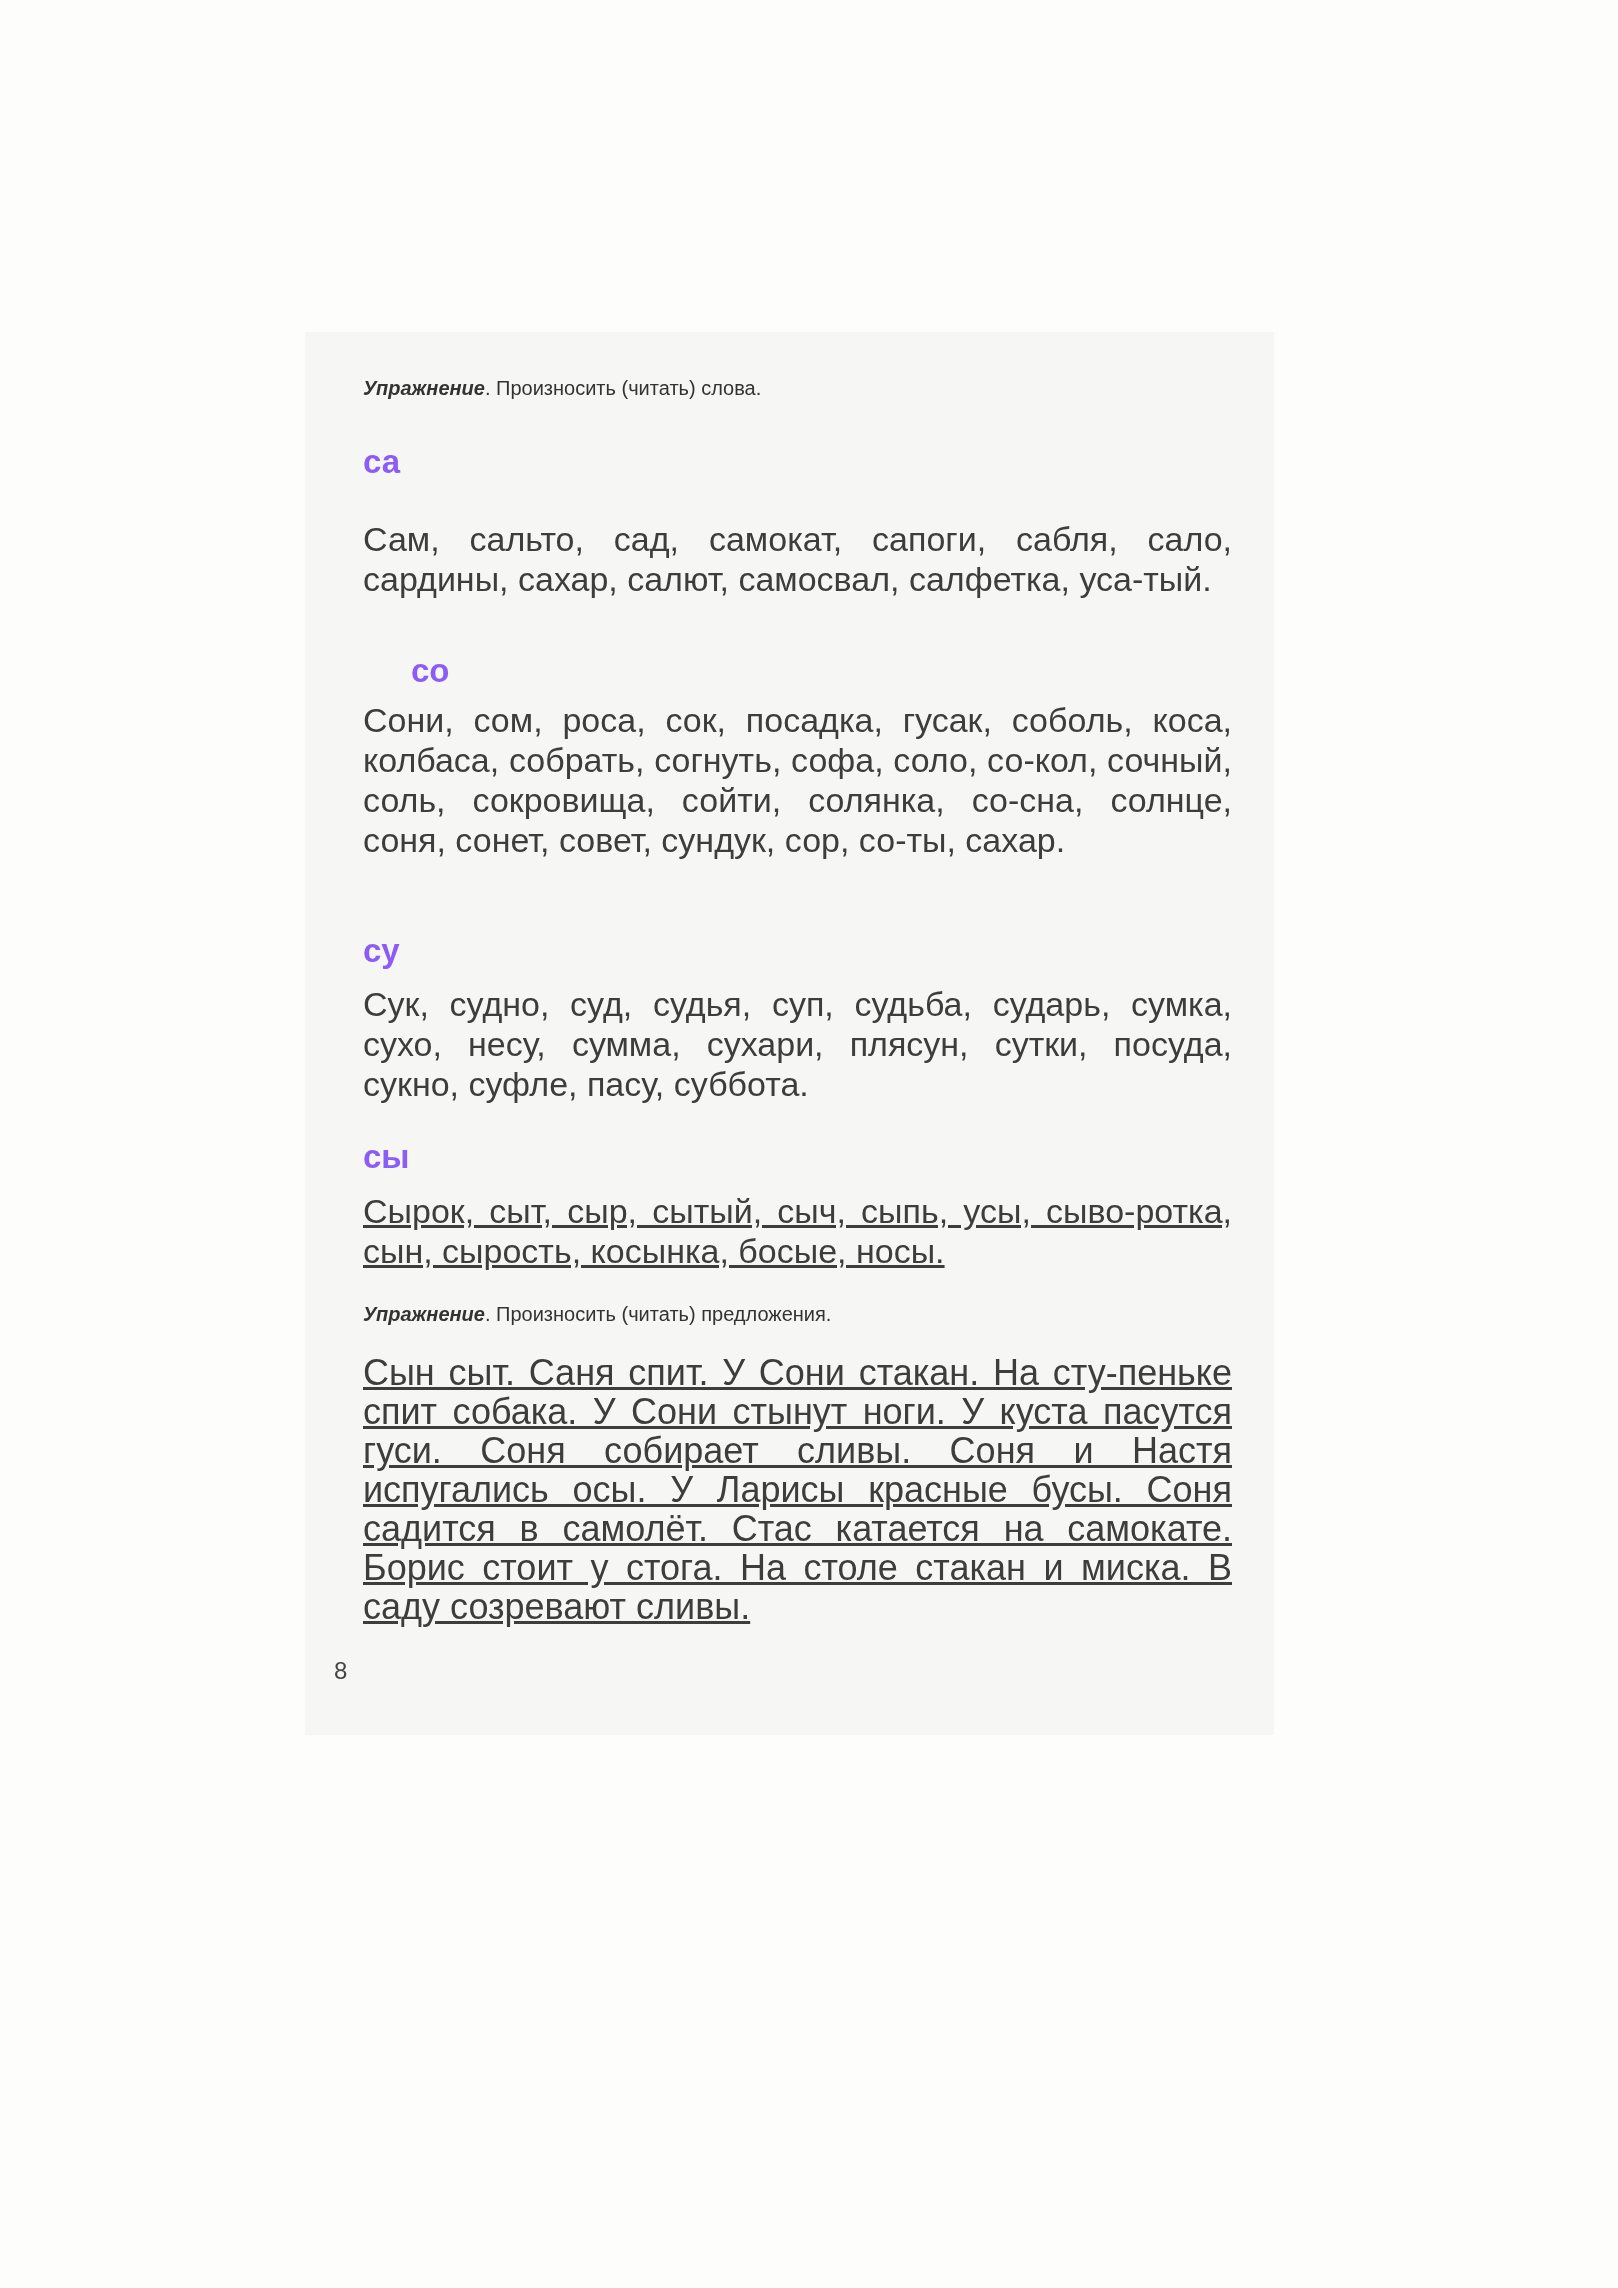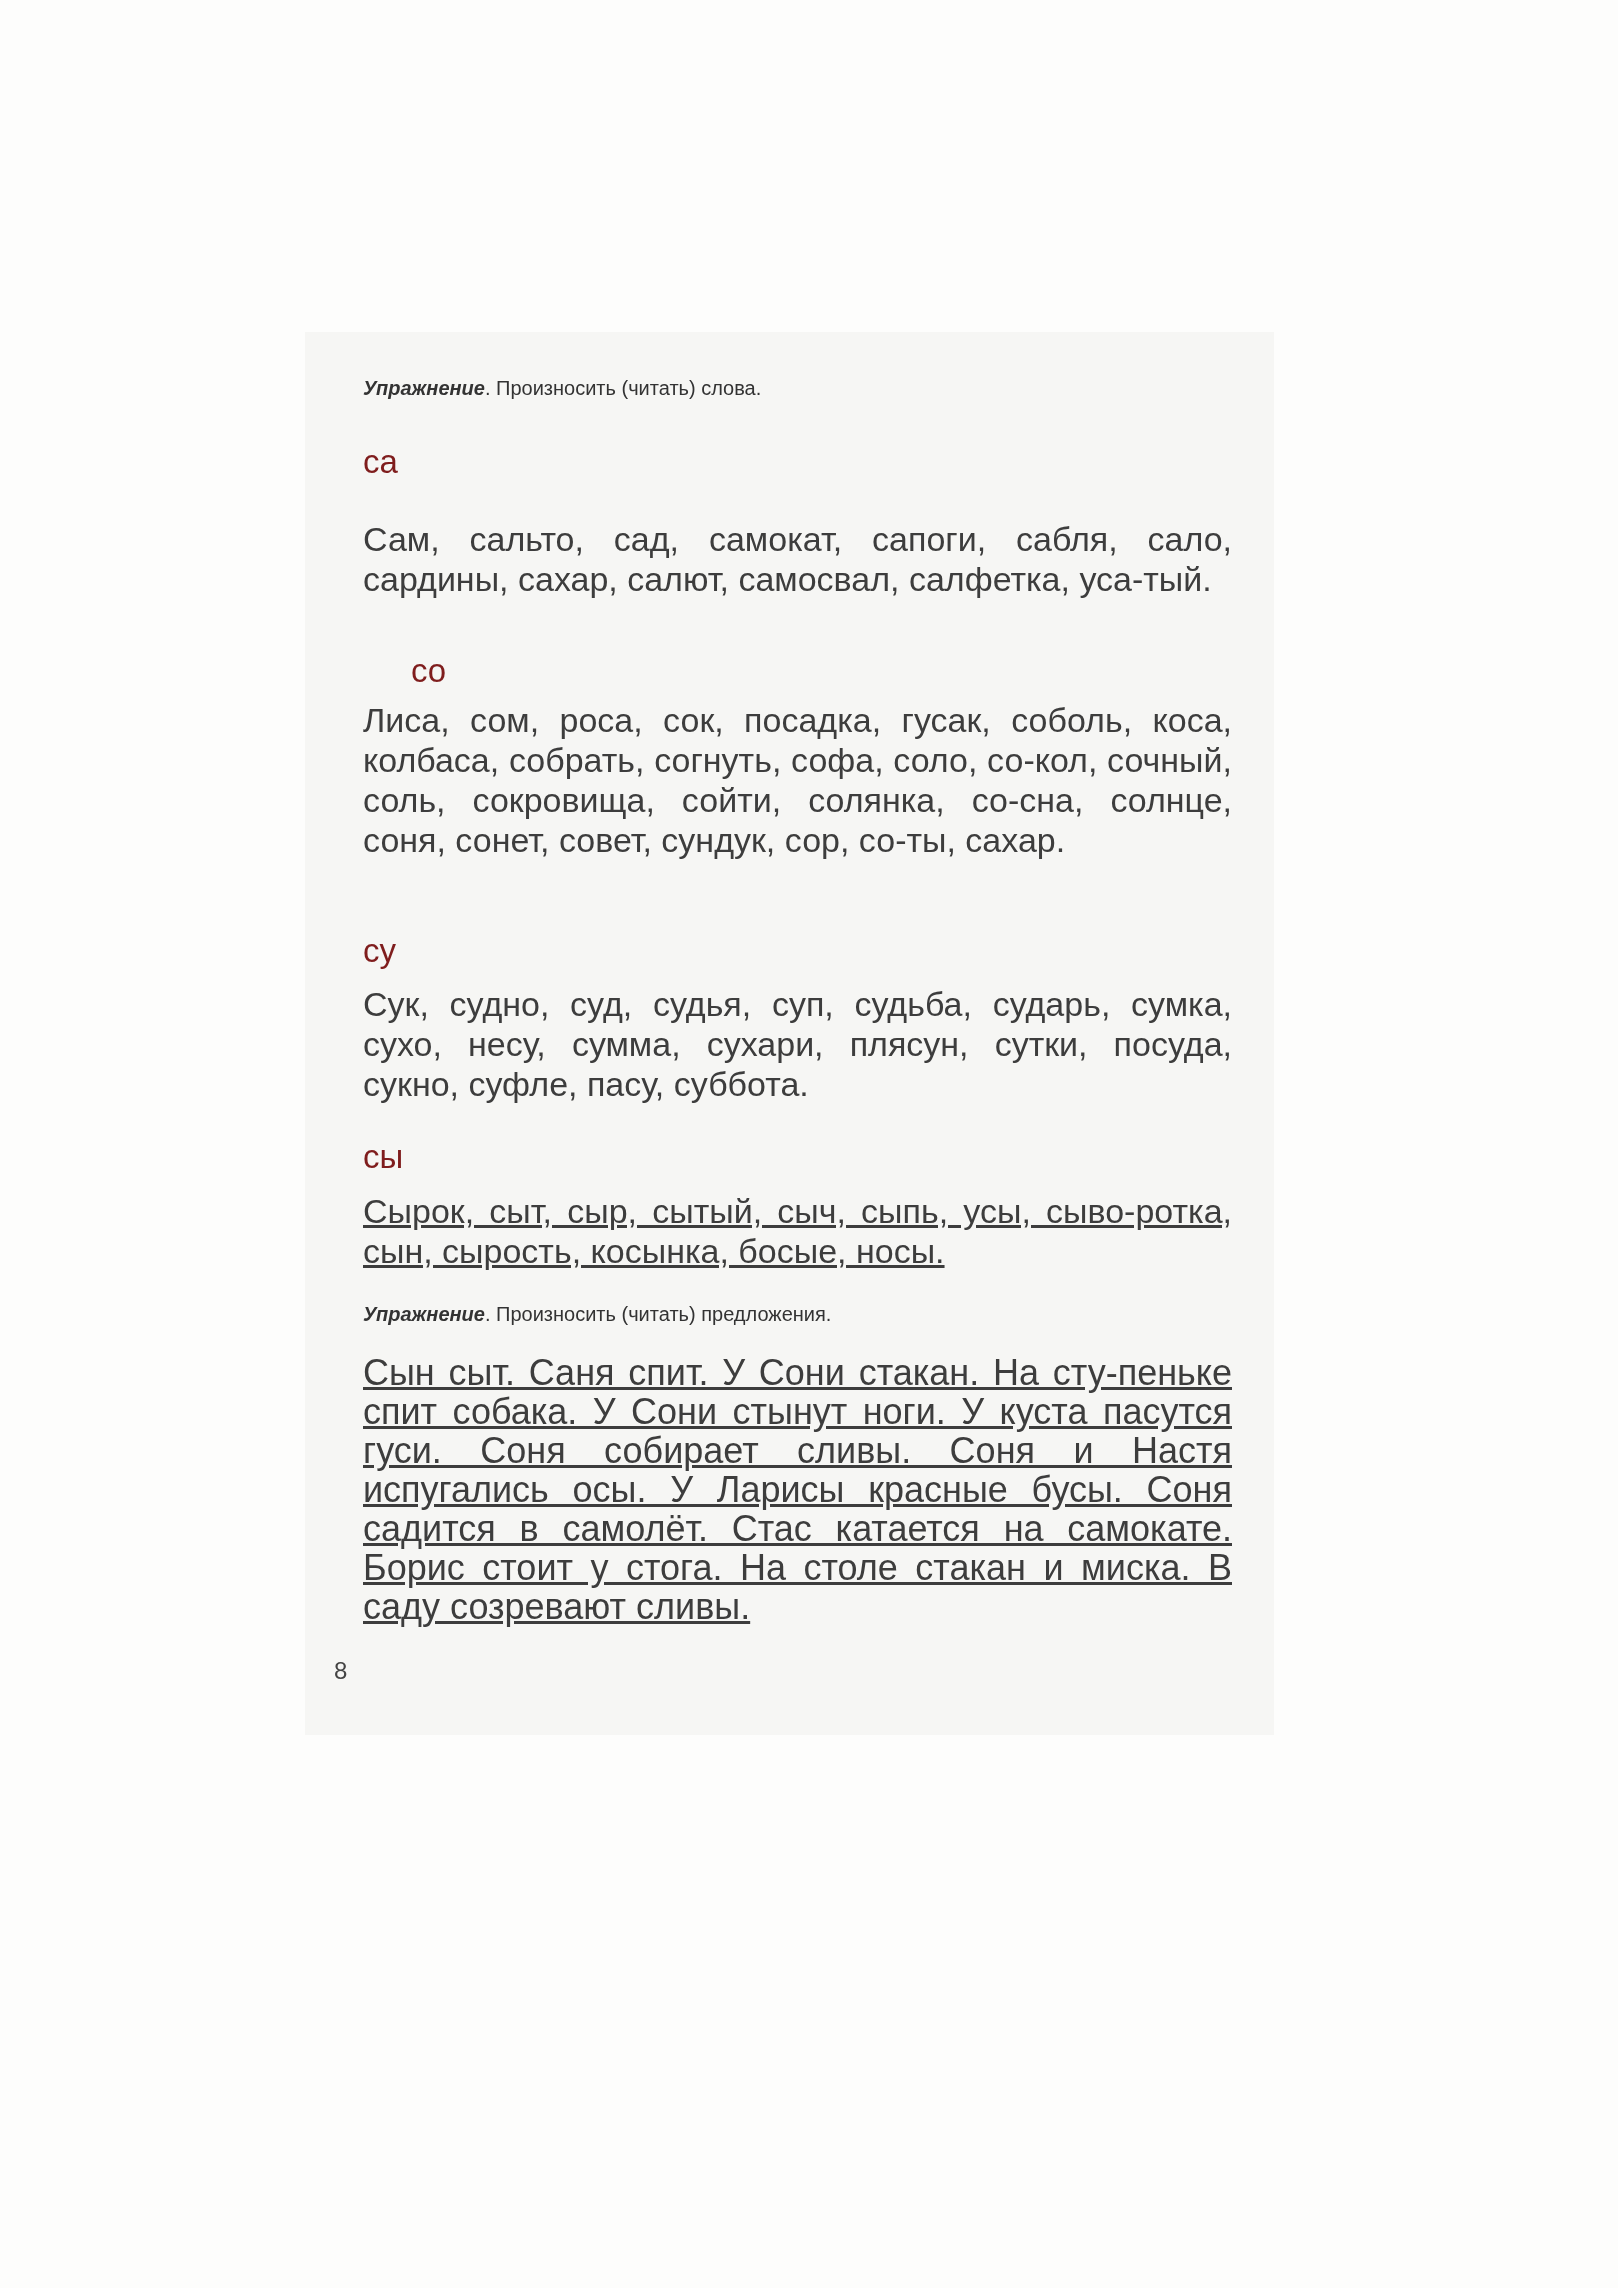--- a/index.html
+++ b/index.html
@@ -14,21 +14,21 @@
   .page-shade {
     position: absolute; left: 305px; top: 332px; width: 969px; height: 1403px;
     background: #f6f6f4;
   }
   .block { position: absolute; left: 363px; width: 869px; }
   .exercise {
     font-size: 20px; color: #333;
   }
   .exercise .lead { font-weight: bold; font-style: italic; }
   .syllable {
-    font-size: 33px; font-weight: normal; color: #7f1d1d;
+    font-size: 33px; font-weight: bold; color: #8b5cf6;
   }
   .para {
     font-size: 34px; line-height: 40px; text-align: justify;
     text-align-last: left; color: #3d3d3d;
   }
   .para.sent { line-height: 39px; font-size: 36px; text-decoration: underline; }
   .page-number { position: absolute; left: 334px; top: 1657px; font-size: 24px; color: #444; }
 </style>
 </head>
 <body>
@@ -36,21 +36,21 @@
 <div class="page-shade"></div>
 
 <div class="block exercise" style="top:377px;">
   <span class="lead">Упражнение</span><span>. Произносить (читать) слова.</span>
 </div>
 
 <div class="block syllable" style="top:443px;">са</div>
 <div class="block para" style="top:519px;">Сам, сальто, сад, самокат, сапоги, сабля, сало, сардины, сахар, салют, самосвал, салфетка, уса-тый.</div>
 
 <div class="block syllable" style="top:652px;margin-left:48px;">со</div>
-<div class="block para" style="top:700px;">Лиса, сом, роса, сок, посадка, гусак, соболь, коса, колбаса, собрать, согнуть, софа, соло, со-кол, сочный, соль, сокровища, сойти, солянка, со-сна, солнце, соня, сонет, совет, сундук, сор, со-ты, сахар.</div>
+<div class="block para" style="top:700px;">Сони, сом, роса, сок, посадка, гусак, соболь, коса, колбаса, собрать, согнуть, софа, соло, со-кол, сочный, соль, сокровища, сойти, солянка, со-сна, солнце, соня, сонет, совет, сундук, сор, со-ты, сахар.</div>
 
 <div class="block syllable" style="top:932px;">су</div>
 <div class="block para" style="top:984px;">Сук, судно, суд, судья, суп, судьба, сударь, сумка, сухо, несу, сумма, сухари, плясун, сутки, посуда, сукно, суфле, пасу, суббота.</div>
 
 <div class="block syllable" style="top:1138px;">сы</div>
 <div class="block para" style="top:1191px;text-decoration:underline;">Сырок, сыт, сыр, сытый, сыч, сыпь, усы, сыво-ротка, сын, сырость, косынка, босые, носы.</div>
 
 <div class="block exercise" style="top:1303px;">
   <span class="lead">Упражнение</span><span>. Произносить (читать) предложения.</span>
 </div>

